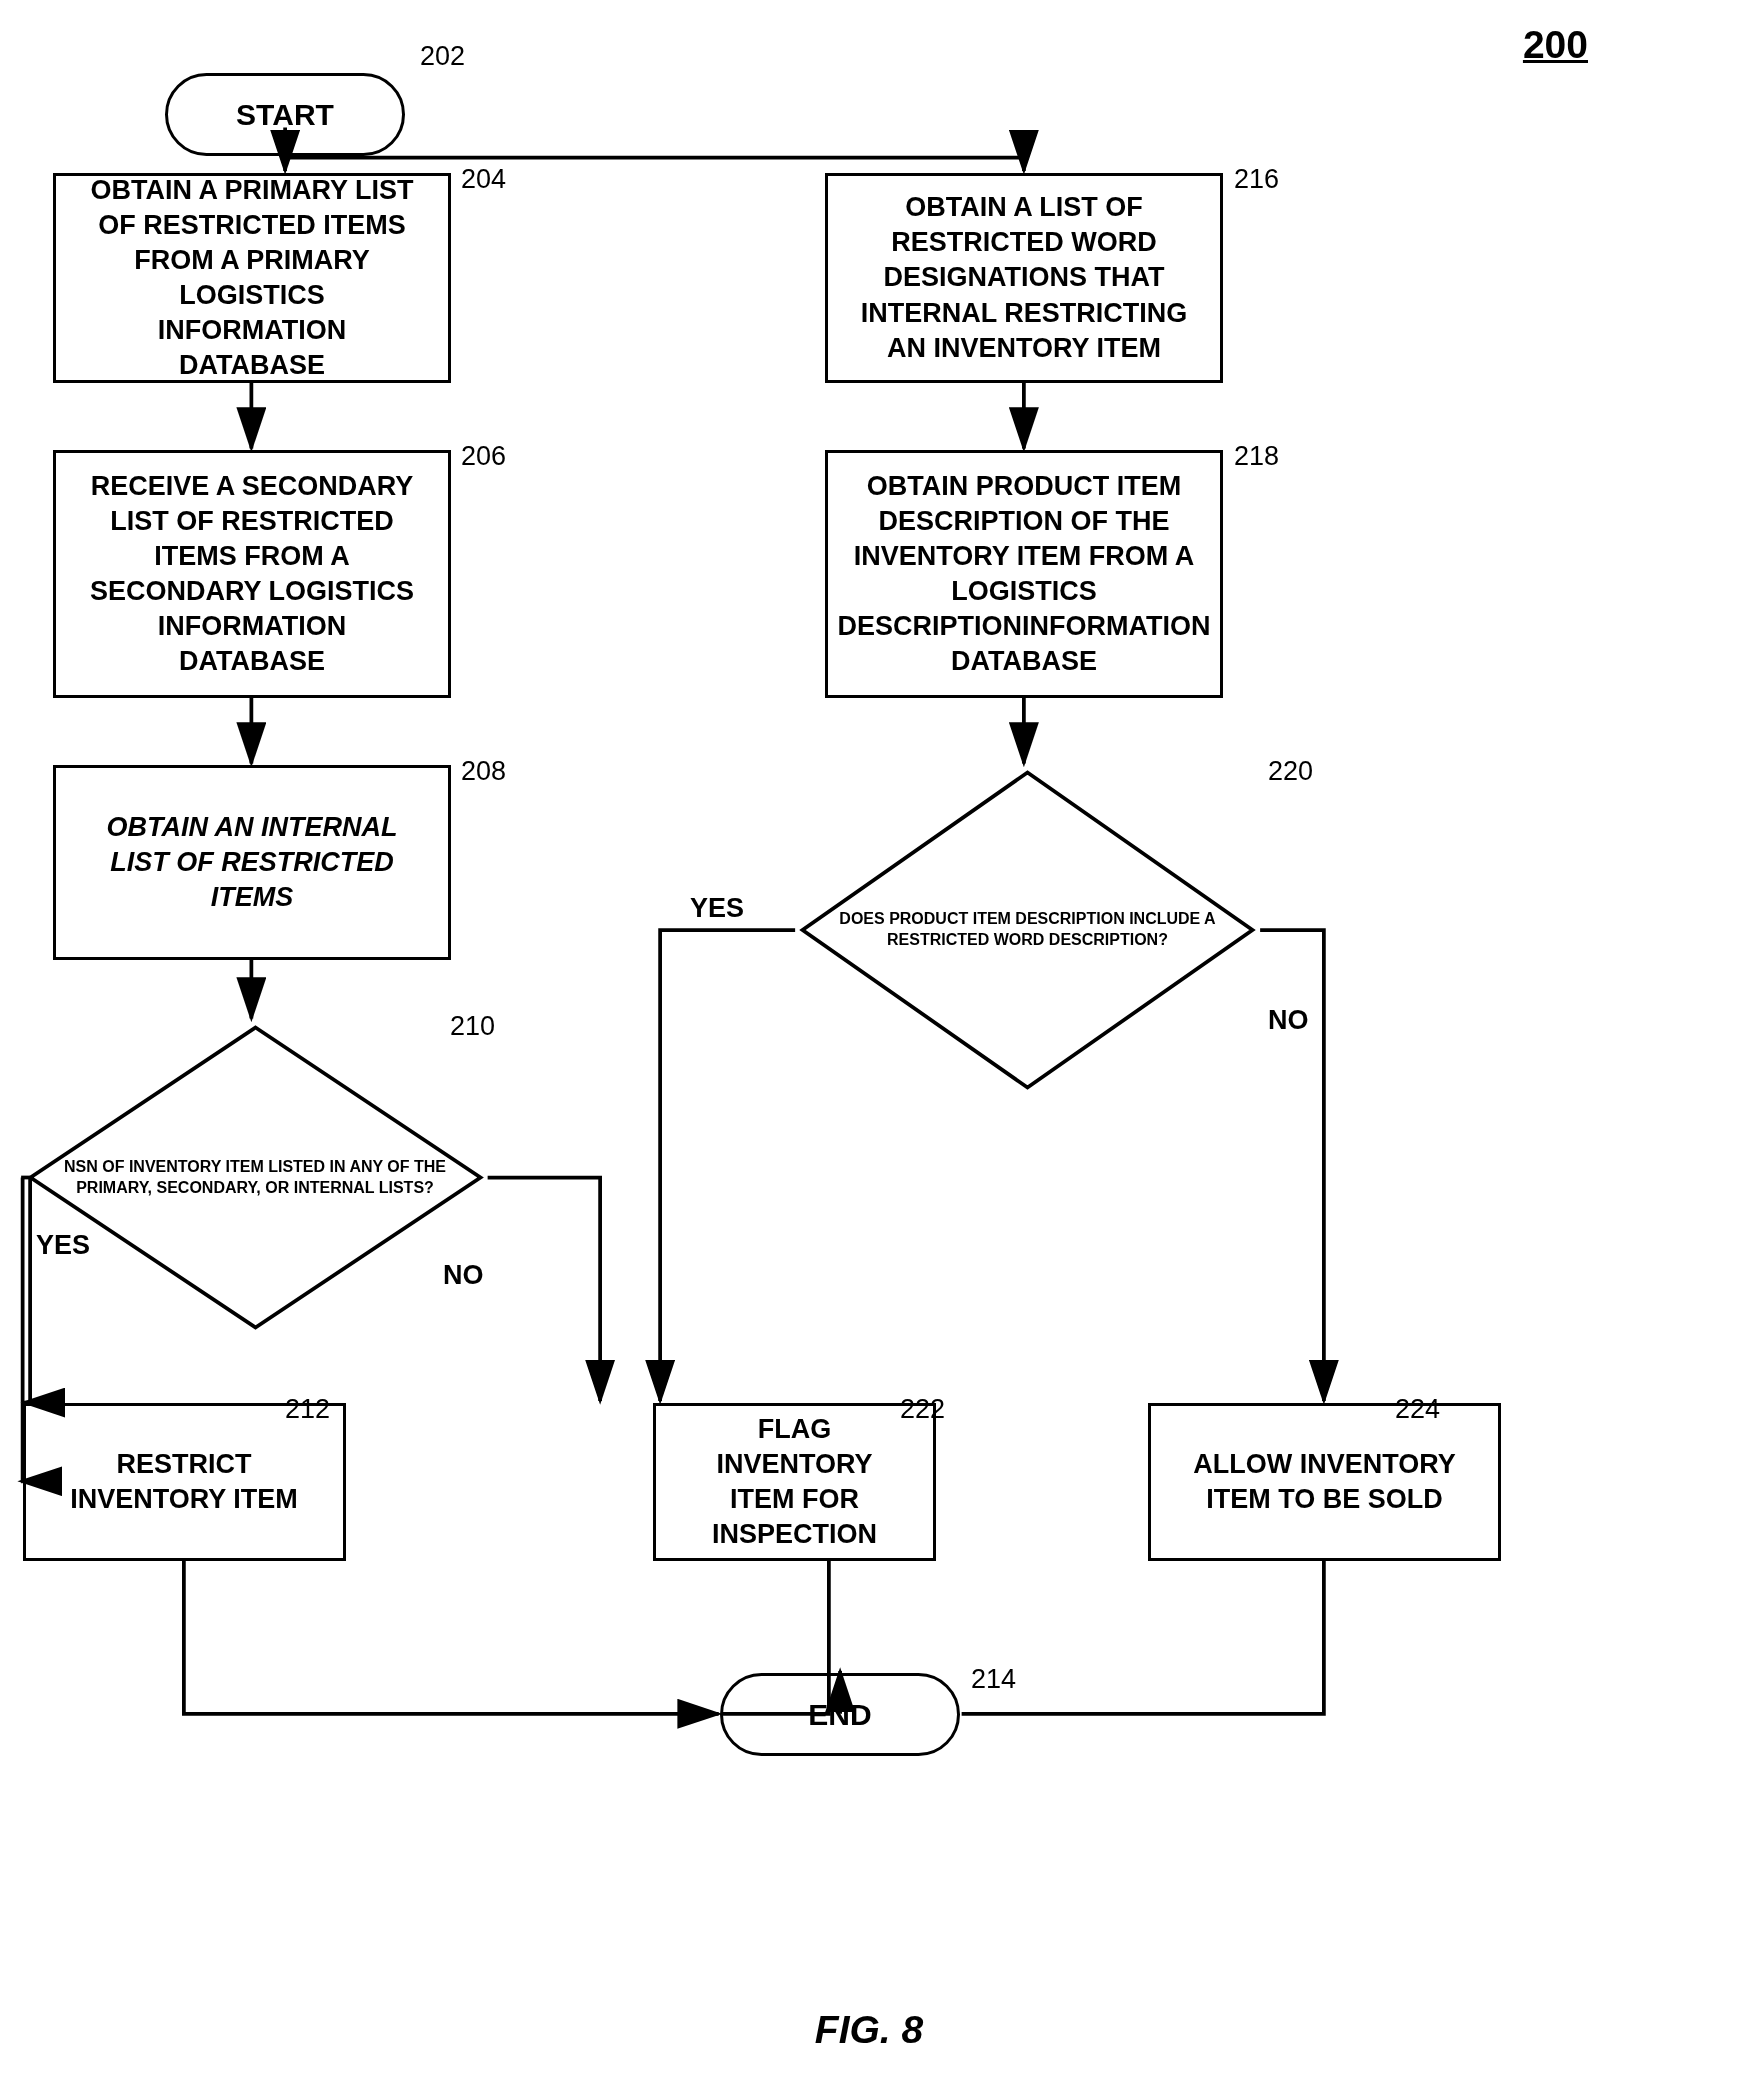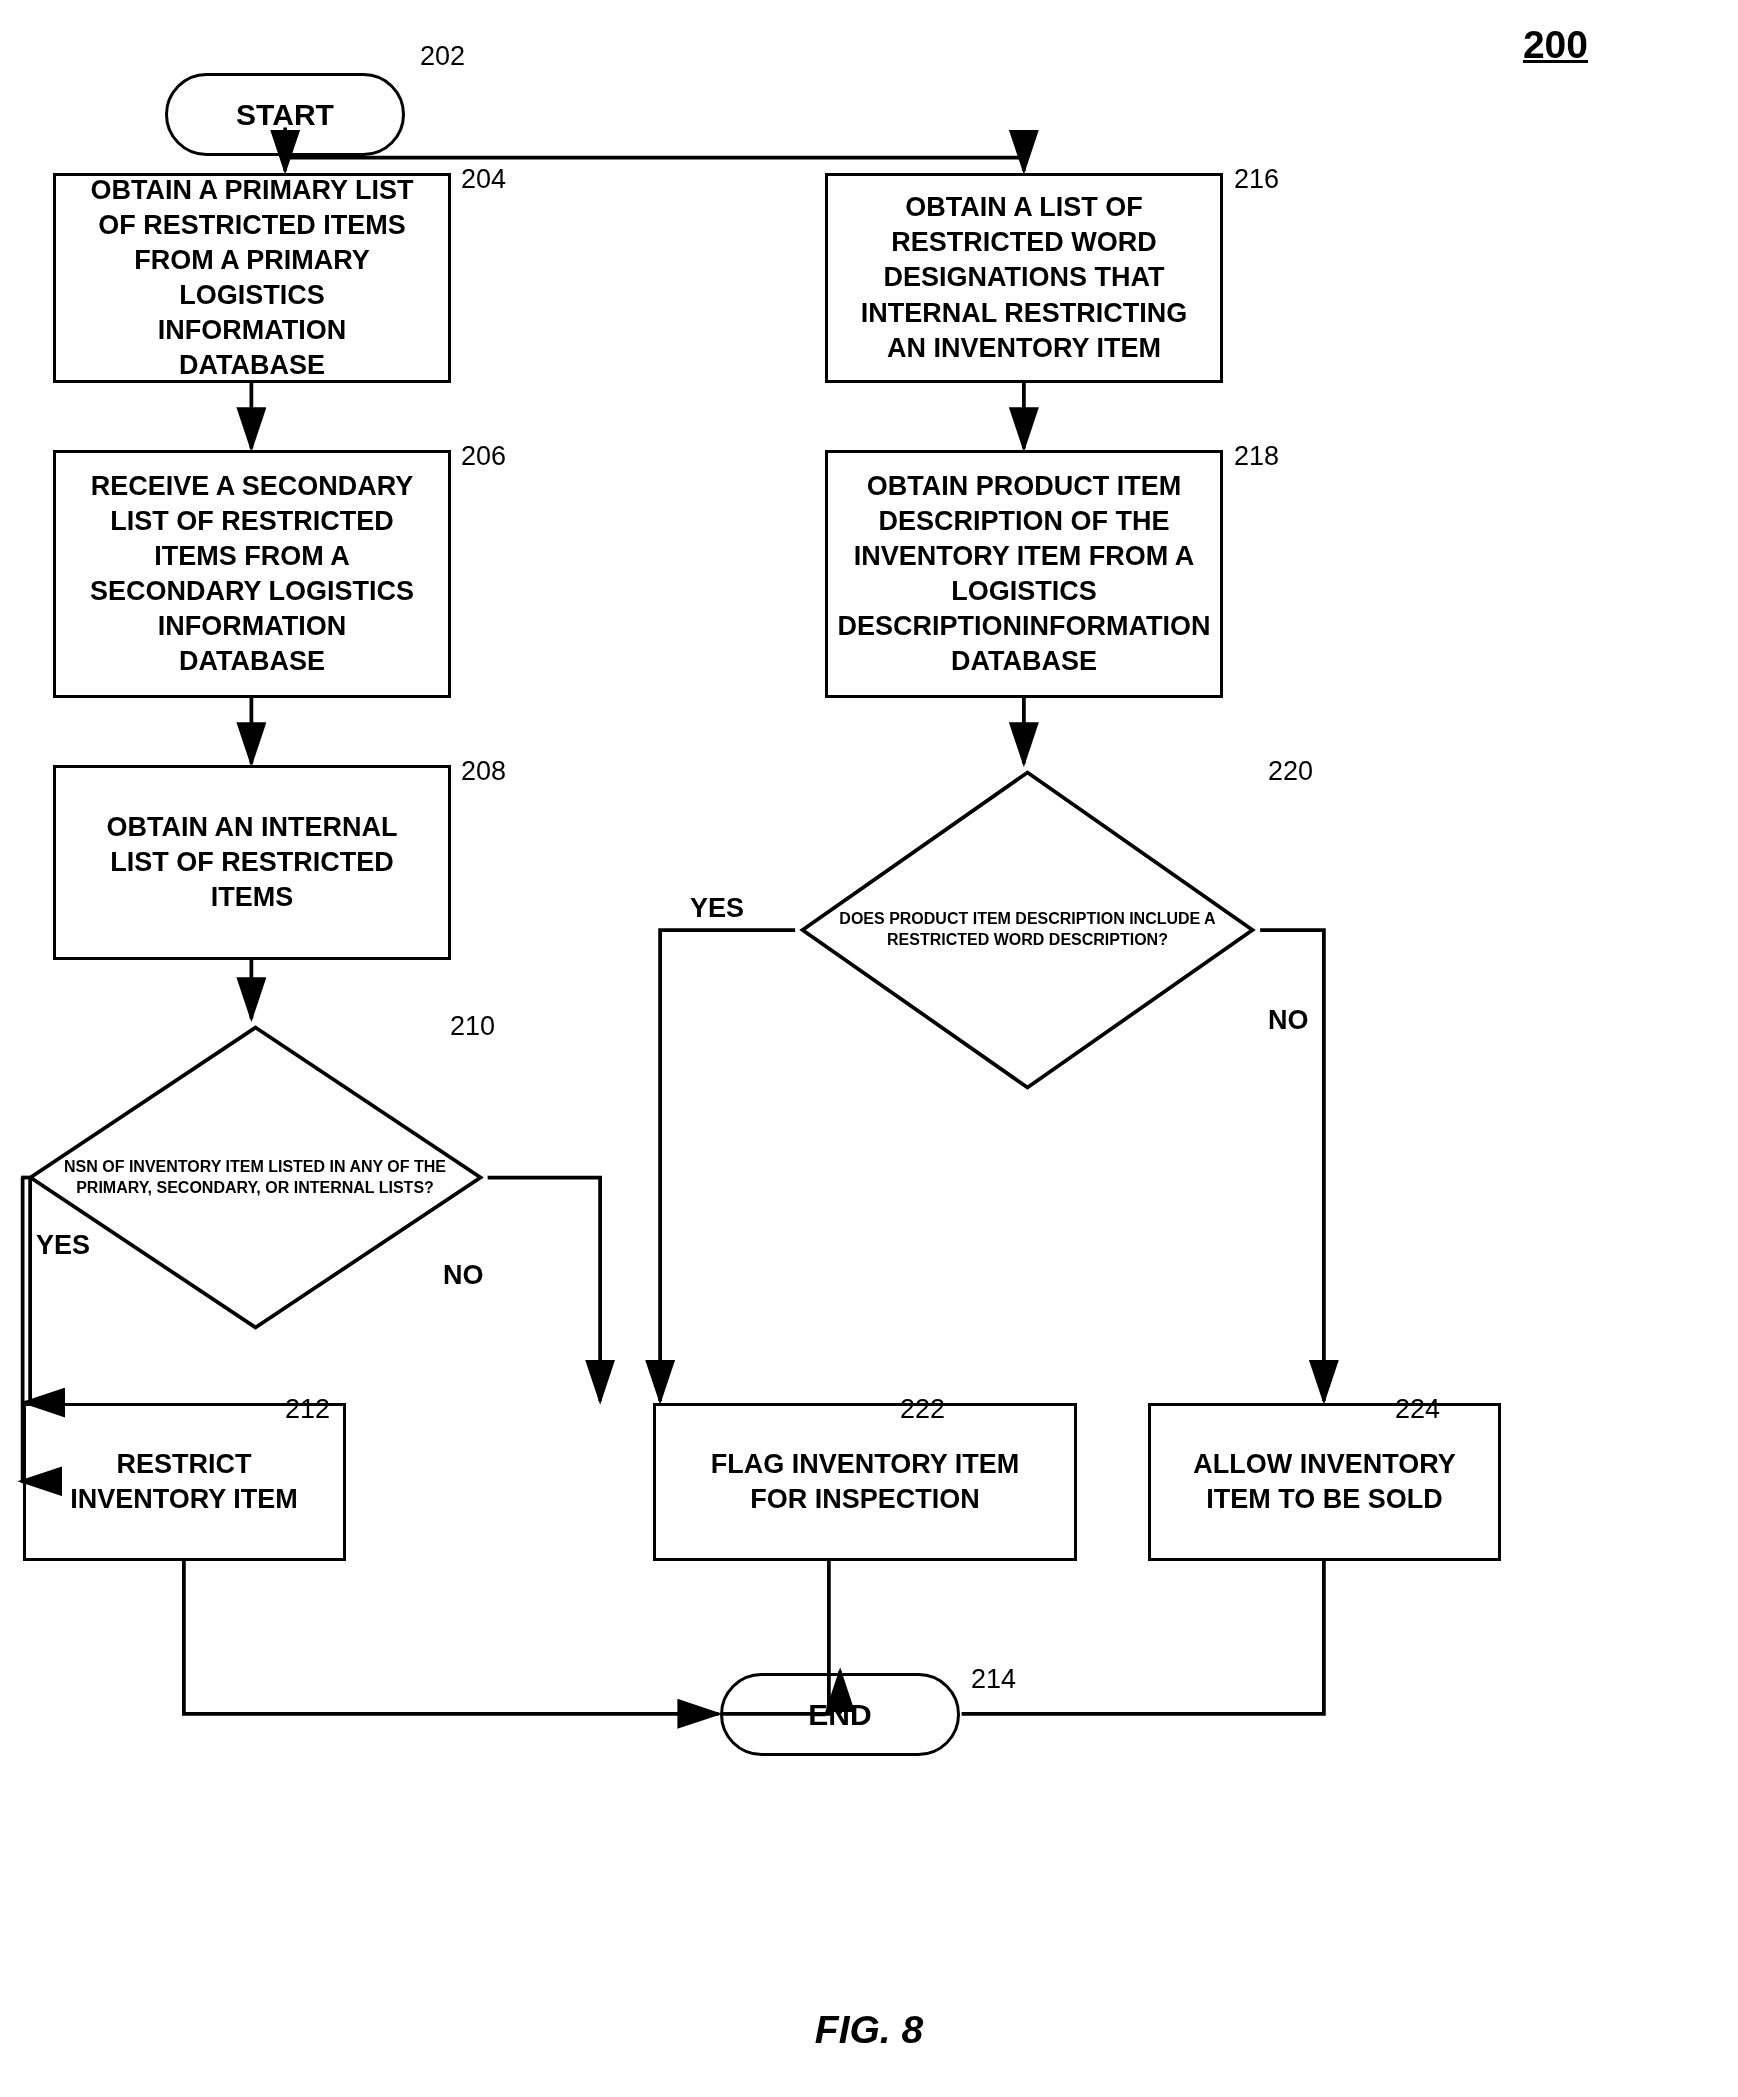--- a/index.html
+++ b/index.html
@@ -123,21 +123,21 @@
   <div class="flow-box" style="left:53px; top:173px; width:398px; height:210px;">
     <span>OBTAIN A PRIMARY LIST OF RESTRICTED ITEMS FROM A PRIMARY LOGISTICS INFORMATION DATABASE</span>
   </div>
   <span class="ref-label" style="left:461px; top:164px;">204</span>
 
   <div class="flow-box" style="left:53px; top:450px; width:398px; height:248px;align-items:center;">
     <span>RECEIVE A SECONDARY LIST OF RESTRICTED ITEMS FROM A SECONDARY LOGISTICS INFORMATION DATABASE</span>
   </div>
   <span class="ref-label" style="left:461px; top:441px;">206</span>
 
-  <div class="flow-box" style="left:53px; top:765px; width:398px; height:195px;">
+  <div class="flow-box" style="left:53px; top:765px; width:398px; height:195px;font-style:italic;">
     <span>OBTAIN AN INTERNAL LIST OF RESTRICTED ITEMS</span>
   </div>
   <span class="ref-label" style="left:461px; top:756px;">208</span>
 
   <div class="flow-diamond-wrap" style="left:22.5px; top:1020px; width:465px; height:315px;">
     <svg width="465" height="315" viewBox="0 0 620 420">
       <polygon points="310,10 610,210 310,410 10,210" fill="white" stroke="black" stroke-width="5"></polygon>
     </svg>
     <div class="flow-diamond-text">NSN OF INVENTORY ITEM LISTED IN ANY OF THE PRIMARY, SECONDARY, OR INTERNAL LISTS?</div>
   </div>
@@ -167,21 +167,21 @@
       <polygon points="310,10 610,220 310,430 10,220" fill="white" stroke="black" stroke-width="5"></polygon>
     </svg>
     <div class="flow-diamond-text">DOES PRODUCT ITEM DESCRIPTION INCLUDE A RESTRICTED WORD DESCRIPTION?</div>
   </div>
   <span class="ref-label" style="left:1268px; top:756px;">220</span>
 
   <span style="position:absolute; left:690px; top:893px; font-size:27px; font-weight:bold;">YES</span>
 
   <span style="position:absolute; left:1268px; top:1005px; font-size:27px; font-weight:bold;">NO</span>
 
-  <div class="flow-box" style="left:653px; top:1403px; width:424px; height:158px;">
+  <div class="flow-box" style="left:653px; top:1403px; width:283px; height:158px;">
     <span>FLAG INVENTORY ITEM FOR INSPECTION</span>
   </div>
   <span class="ref-label" style="left:900px; top:1394px;">222</span>
 
   <div class="flow-box" style="left:1148px; top:1403px; width:353px; height:158px;">
     <span>ALLOW INVENTORY ITEM TO BE SOLD</span>
   </div>
   <span class="ref-label" style="left:1395px; top:1394px;">224</span>
 
   <div class="flow-pill" style="left:720px; top:1673px; width:240px; height:83px;">

